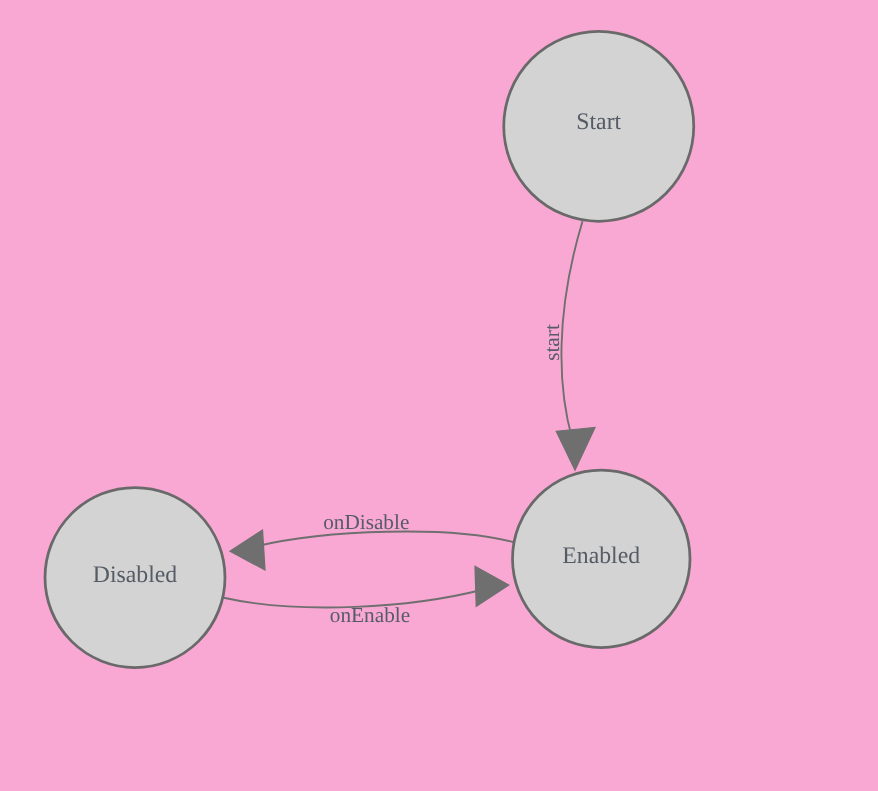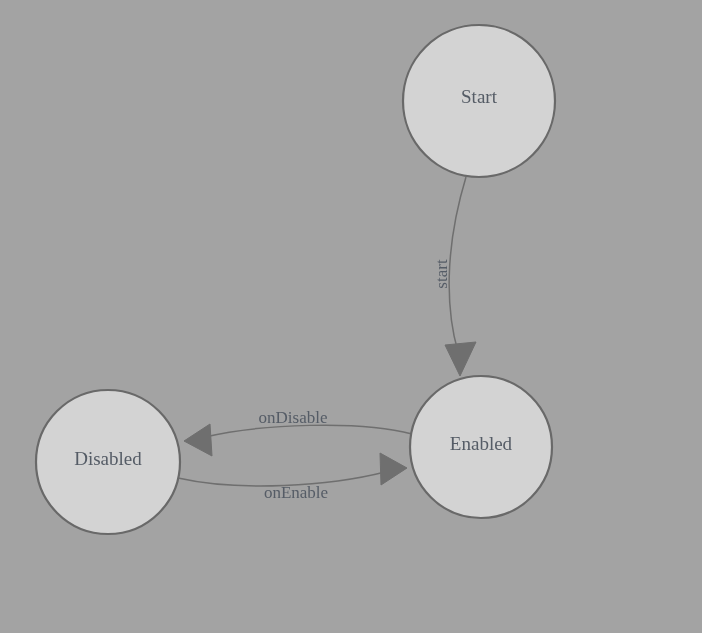--- a/index.html
+++ b/index.html
@@ -10,21 +10,21 @@
   body {
     width: 702px;
     height: 633px;
     font-family: "Liberation Serif", "DejaVu Serif", serif;
     overflow: hidden;
   }
   #diagram-root {
     position: relative;
     width: 702px;
     height: 633px;
-    background: #a3a3a3;
+    background: #f9a8d4;
   }
   svg#state-diagram {
     display: block;
     width: 702px;
     height: 633px;
   }
   .node-circle {
     fill: #d3d3d3;
     stroke: #696969;
     stroke-width: 2.2;

